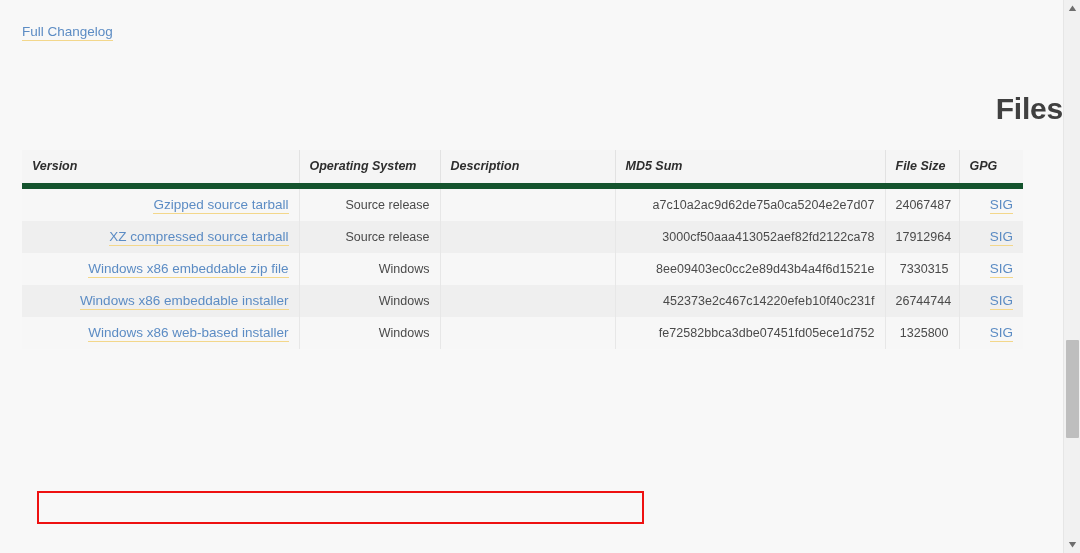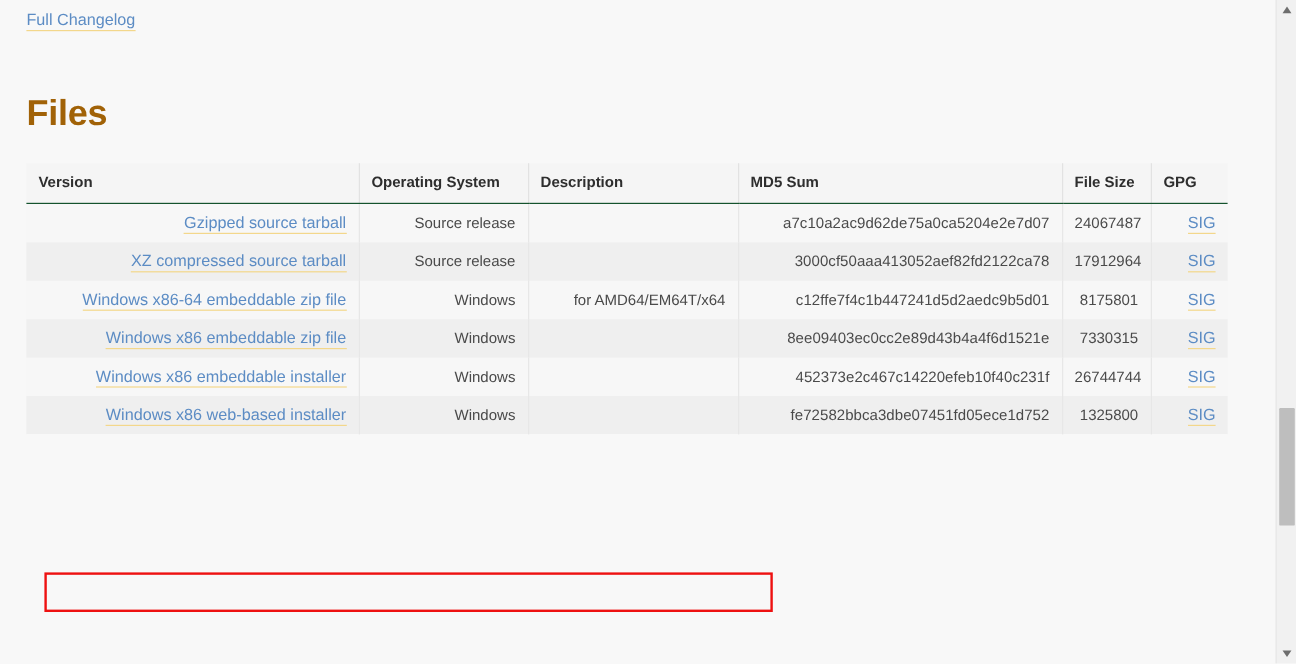--- a/index.html
+++ b/index.html
@@ -19,43 +19,44 @@
   #page {
     position: absolute;
     left: 0; top: 0;
     width: 1063px;
     height: 553px;
     background: #f8f8f8;
     overflow: hidden;
   }
 
   .content {
-    padding: 8px 0 0 22px;
+    padding: 22px 0 0 22px;
   }
 
   
   .changelog-wrap {
     height: 22px;
   }
   a.lnk {
     color: #5c8cc4;
     text-decoration: none;
     border-bottom: 1.5px solid #f3d78b;
     padding-bottom: 1px;
     font-size: 13.5px;
     cursor: pointer;
   }
 
   
   h2.page-title {
     font-size: 30px;
     font-weight: bold;
-    color: #a16207;
+    color: #404040;
     margin: 48px 0 24px 0;
     letter-spacing: -0.2px;
+    text-align: right;
   }
 
   
   .table-wrap {
     width: 1001px;
     position: relative;
   }
   table.files {
     border-collapse: collapse;
     width: 1001px;
@@ -63,24 +64,25 @@
     background: #f7f7f7;
     table-layout: fixed;
   }
   table.files th {
     text-align: left;
     font-size: 12.5px;
     font-weight: bold;
     color: #2e2e2e;
     padding: 9px 10px 10px 10px;
     background: #f5f5f5;
-    border-bottom: 1px solid #14532d;
+    border-bottom: 6px solid #14532d;
     border-right: 1px solid #e2e2e2;
     vertical-align: middle;
     white-space: nowrap;
+    font-style: italic;
   }
   table.files th:last-child { border-right: none; }
   table.files td {
     padding: 8px 10px 9px 10px;
     color: #4a4a4a;
     border-right: 1px solid #e7e7e7;
     vertical-align: middle;
     white-space: nowrap;
     overflow: hidden;
     height: 14px;
@@ -192,28 +194,20 @@
             </tr>
             <tr>
               <td><a class="lnk" href="#">XZ compressed source tarball</a></td>
               <td>Source release</td>
               <td></td>
               <td class="md5">3000cf50aaa413052aef82fd2122ca78</td>
               <td>17912964</td>
               <td><a class="lnk" href="#">SIG</a></td>
             </tr>
             <tr>
-              <td><a class="lnk" href="#">Windows x86-64 embeddable zip file</a></td>
-              <td>Windows</td>
-              <td>for AMD64/EM64T/x64</td>
-              <td class="md5">c12ffe7f4c1b447241d5d2aedc9b5d01</td>
-              <td>8175801</td>
-              <td><a class="lnk" href="#">SIG</a></td>
-            </tr>
-            <tr>
               <td><a class="lnk" href="#">Windows x86 embeddable zip file</a></td>
               <td>Windows</td>
               <td></td>
               <td class="md5">8ee09403ec0cc2e89d43b4a4f6d1521e</td>
               <td>7330315</td>
               <td><a class="lnk" href="#">SIG</a></td>
             </tr>
             <tr>
               <td><a class="lnk" href="#">Windows x86 embeddable installer</a></td>
               <td>Windows</td>

